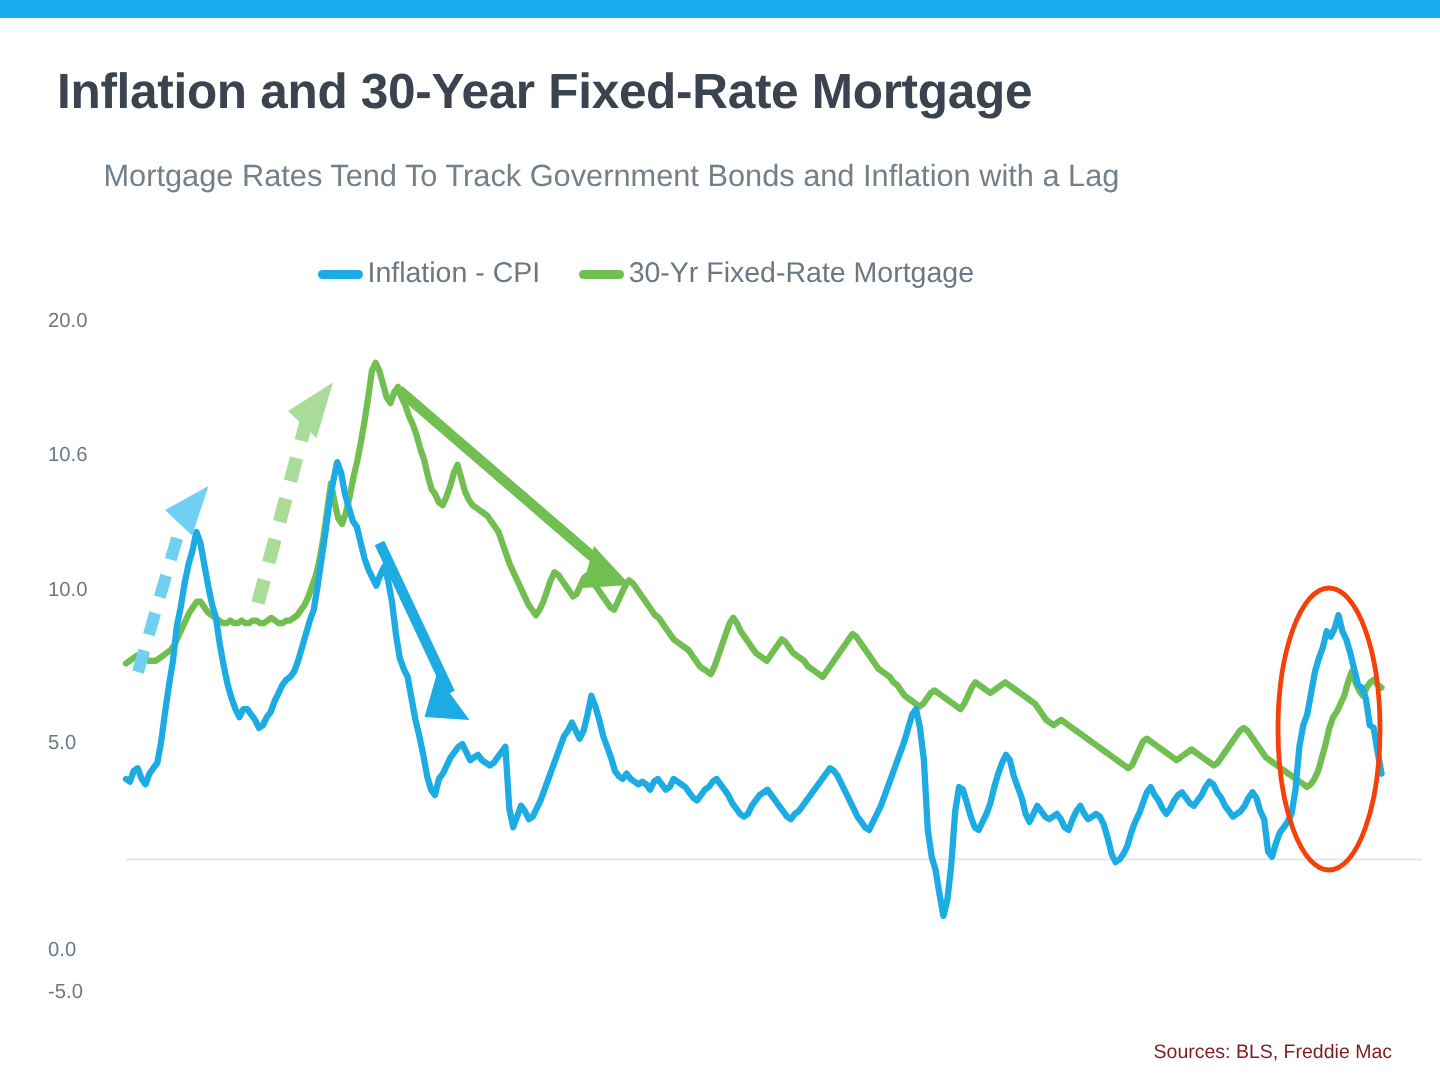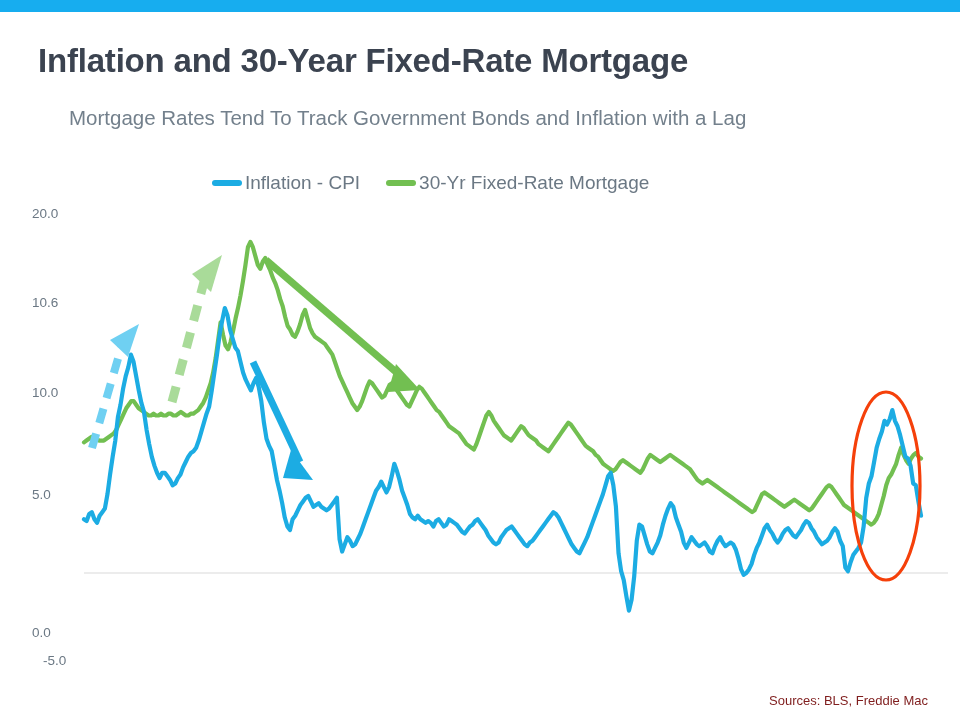--- a/index.html
+++ b/index.html
@@ -106,21 +106,21 @@
     <span class="legend-swatch" style="background:#72BF51"></span>
     <span class="legend-label">30-Yr Fixed-Rate Mortgage</span>
   </div>
 </div>
 
 <div class="ytick" style="left:32px; top:206px;">20.0</div>
 <div class="ytick" style="left:32px; top:295px;">10.6</div>
 <div class="ytick" style="left:32px; top:385px;">10.0</div>
 <div class="ytick" style="left:32px; top:475px;margin-top:12px;">5.0</div>
 <div class="ytick" style="left:32px; top:589px;margin-top:36px;">0.0</div>
-<div class="ytick" style="left:43px; top:653px;">-5.0</div>
+<div class="ytick" style="left:32px; top:653px;">-5.0</div>
 
 <svg id="plot" viewBox="0 0 960 720">
   <line id="zero-line" x1="84" y1="573" x2="948" y2="573" stroke="#e6e6e6" stroke-width="1.4"></line>
 
   <polyline id="series-mortgage" fill="none" stroke="#72BF51" stroke-width="4.2" stroke-linejoin="round" stroke-linecap="round" points="84.00,442.33 86.48,440.54 88.97,438.75 91.45,436.96 93.93,436.96 96.42,438.75 98.90,440.54 101.39,440.54 103.87,440.54 106.35,438.75 108.84,436.96 111.32,435.17 113.80,433.38 116.29,429.80 118.77,424.43 121.26,419.06 123.74,413.69 126.22,408.32 128.71,404.74 131.19,401.16 133.67,401.16 136.16,404.74 138.64,408.32 141.12,410.11 143.61,411.90 146.09,413.69 148.58,415.48 151.06,415.48 153.54,413.69 156.03,415.48 158.51,415.48 160.99,413.69 163.48,415.48 165.96,415.48 168.45,413.69 170.93,413.69 173.41,415.48 175.90,415.48 178.38,413.69 180.86,411.90 183.35,413.69 185.83,415.48 188.31,415.48 190.80,413.69 193.28,413.69 195.77,411.90 198.25,410.11 200.73,406.53 203.22,402.95 205.70,397.58 208.18,390.42 210.67,383.26 213.15,372.52 215.64,358.20 218.12,340.30 220.60,322.40 223.09,334.93 225.57,345.67 228.05,349.25 230.54,342.09 233.02,331.35 235.50,318.82 237.99,308.08 240.47,295.55 242.96,281.23 245.44,265.12 247.92,247.22 250.41,241.85 252.89,247.22 255.37,256.17 257.86,265.12 260.34,268.70 262.82,261.54 265.31,257.96 267.79,265.12 270.28,270.49 272.76,277.65 275.24,283.02 277.73,290.18 280.21,299.13 282.69,306.29 285.18,317.03 287.66,325.98 290.15,329.56 292.63,334.93 295.11,336.72 297.60,331.35 300.08,324.19 302.56,315.24 305.05,309.87 307.53,318.82 310.01,327.77 312.50,333.14 314.98,336.72 317.47,338.51 319.95,340.30 322.43,342.09 324.92,343.88 327.40,347.46 329.88,351.04 332.37,354.62 334.85,361.78 337.34,368.94 339.82,376.10 342.30,381.47 344.79,386.84 347.27,392.21 349.75,397.58 352.24,402.95 354.72,406.53 357.20,410.11 359.69,406.53 362.17,401.16 364.66,394.00 367.14,386.84 369.62,381.47 372.11,383.26 374.59,386.84 377.07,390.42 379.56,394.00 382.04,397.58 384.53,395.79 387.01,390.42 389.49,385.05 391.98,383.26 394.46,386.84 396.94,390.42 399.43,394.00 401.91,397.58 404.39,401.16 406.88,404.74 409.36,406.53 411.85,401.16 414.33,395.79 416.81,390.42 419.30,386.84 421.78,388.63 424.26,392.21 426.75,395.79 429.23,399.37 431.72,402.95 434.20,406.53 436.68,410.11 439.17,411.90 441.65,415.48 444.13,419.06 446.62,422.64 449.10,426.22 451.58,428.01 454.07,429.80 456.55,431.59 459.04,433.38 461.52,436.96 464.00,440.54 466.49,444.12 468.97,445.91 471.45,447.70 473.94,449.49 476.42,444.12 478.91,436.96 481.39,429.80 483.87,422.64 486.36,415.48 488.84,411.90 491.32,415.48 493.81,420.85 496.29,424.43 498.77,428.01 501.26,431.59 503.74,435.17 506.23,436.96 508.71,438.75 511.19,440.54 513.68,436.96 516.16,433.38 518.64,429.80 521.13,426.22 523.61,428.01 526.09,431.59 528.58,435.17 531.06,436.96 533.55,438.75 536.03,440.54 538.51,444.12 541.00,445.91 543.48,447.70 545.96,449.49 548.45,451.28 550.93,447.70 553.42,444.12 555.90,440.54 558.38,436.96 560.87,433.38 563.35,429.80 565.83,426.22 568.32,422.64 570.80,424.43 573.28,428.01 575.77,431.59 578.25,435.17 580.74,438.75 583.22,442.33 585.70,445.91 588.19,447.70 590.67,449.49 593.15,451.28 595.64,454.86 598.12,456.65 600.61,460.23 603.09,463.81 605.57,465.60 608.06,467.39 610.54,469.18 613.02,470.97 615.51,469.18 617.99,465.60 620.47,462.02 622.96,460.23 625.44,462.02 627.93,463.81 630.41,465.60 632.89,467.39 635.38,469.18 637.86,470.97 640.34,472.76 642.83,469.18 645.31,463.81 647.80,458.44 650.28,454.86 652.76,456.65 655.25,458.44 657.73,460.23 660.21,462.02 662.70,460.23 665.18,458.44 667.66,456.65 670.15,454.86 672.63,456.65 675.12,458.44 677.60,460.23 680.08,462.02 682.57,463.81 685.05,465.60 687.53,467.39 690.02,469.18 692.50,472.76 694.99,476.34 697.47,479.92 699.95,481.71 702.44,483.50 704.92,481.71 707.40,479.92 709.89,481.71 712.37,483.50 714.85,485.29 717.34,487.08 719.82,488.87 722.31,490.66 724.79,492.45 727.27,494.24 729.76,496.03 732.24,497.82 734.72,499.61 737.21,501.40 739.69,503.19 742.18,504.98 744.66,506.77 747.14,508.56 749.63,510.35 752.11,512.14 754.59,510.35 757.08,504.98 759.56,499.61 762.04,494.24 764.53,492.45 767.01,494.24 769.50,496.03 771.98,497.82 774.46,499.61 776.95,501.40 779.43,503.19 781.91,504.98 784.40,506.77 786.88,504.98 789.36,503.19 791.85,501.40 794.33,499.61 796.82,501.40 799.30,503.19 801.78,504.98 804.27,506.77 806.75,508.56 809.23,510.35 811.72,508.56 814.20,504.98 816.69,501.40 819.17,497.82 821.65,494.24 824.14,490.66 826.62,487.08 829.10,485.29 831.59,487.08 834.07,490.66 836.55,494.24 839.04,497.82 841.52,501.40 844.01,504.98 846.49,506.77 848.97,508.56 851.46,510.35 853.94,512.14 856.42,513.93 858.91,515.72 861.39,517.51 863.88,519.30 866.36,521.09 868.84,522.88 871.33,524.67 873.81,522.88 876.29,519.30 878.78,513.93 881.26,504.98 883.74,496.03 886.23,485.29 888.71,478.13 891.20,474.55 893.68,469.18 896.16,463.81 898.65,454.86 901.13,447.70 903.61,454.86 906.10,460.23 908.58,463.81 911.07,458.44 913.55,454.86 916.03,453.07 918.52,456.65 921.00,458.44"></polyline>
   <polyline id="series-inflation" fill="none" stroke="#1CACE3" stroke-width="4.2" stroke-linejoin="round" stroke-linecap="round" points="84.00,519.30 86.61,521.09 89.21,513.93 91.82,512.14 94.43,519.30 97.04,522.88 99.64,515.72 102.25,512.14 104.86,508.56 107.47,494.24 110.07,474.55 112.68,456.65 115.29,440.54 117.90,417.27 120.50,404.74 123.11,388.63 125.72,376.10 128.33,367.15 130.93,354.62 133.54,361.78 136.15,376.10 138.76,390.42 141.36,402.95 143.97,411.90 146.58,429.80 149.19,444.12 151.79,456.65 154.40,465.60 157.01,472.76 159.62,478.13 162.22,472.76 164.83,472.76 167.44,476.34 170.05,479.92 172.65,485.29 175.26,483.50 177.87,478.13 180.48,474.55 183.08,467.39 185.69,462.02 188.30,456.65 190.91,453.07 193.51,451.28 196.12,447.70 198.73,440.54 201.34,431.59 203.94,422.64 206.55,413.69 209.16,406.53 211.77,390.42 214.37,372.52 216.98,354.62 219.59,334.93 222.20,320.61 224.80,308.08 227.41,315.24 230.02,329.56 232.63,338.51 235.23,347.46 237.84,351.04 240.45,361.78 243.06,372.52 245.66,379.68 248.27,385.05 250.88,390.42 253.49,383.26 256.09,377.89 258.70,386.84 261.31,401.16 263.92,422.64 266.52,438.75 269.13,445.91 271.74,451.28 274.35,465.60 276.95,479.92 279.56,490.66 282.17,503.19 284.78,517.51 287.38,526.46 289.99,530.04 292.60,519.30 295.21,515.72 297.81,510.35 300.42,504.98 303.03,501.40 305.64,497.82 308.24,496.03 310.85,501.40 313.46,506.77 316.07,504.98 318.67,503.19 321.28,506.77 323.89,508.56 326.50,510.35 329.10,508.56 331.71,504.98 334.32,501.40 336.93,497.82 339.53,538.99 342.14,551.52 344.75,544.36 347.36,537.20 349.96,540.78 352.57,546.15 355.18,544.36 357.79,538.99 360.39,533.62 363.00,526.46 365.61,519.30 368.21,512.14 370.82,504.98 373.43,497.82 376.04,490.66 378.64,487.08 381.25,481.71 383.86,487.08 386.47,492.45 389.07,487.08 391.68,476.34 394.29,463.81 396.90,470.97 399.50,479.92 402.11,490.66 404.72,497.82 407.33,504.98 409.93,513.93 412.54,517.51 415.15,519.30 417.76,515.72 420.36,519.30 422.97,521.09 425.58,522.88 428.19,521.09 430.79,522.88 433.40,526.46 436.01,521.09 438.62,519.30 441.22,522.88 443.83,526.46 446.44,524.67 449.05,519.30 451.65,521.09 454.26,522.88 456.87,524.67 459.48,528.25 462.08,531.83 464.69,533.62 467.30,530.04 469.91,526.46 472.51,524.67 475.12,521.09 477.73,519.30 480.34,522.88 482.94,526.46 485.55,530.04 488.16,535.41 490.77,538.99 493.37,542.57 495.98,544.36 498.59,542.57 501.20,537.20 503.80,533.62 506.41,530.04 509.02,528.25 511.63,526.46 514.23,530.04 516.84,533.62 519.45,537.20 522.06,540.78 524.66,544.36 527.27,546.15 529.88,542.57 532.49,540.78 535.09,537.20 537.70,533.62 540.31,530.04 542.92,526.46 545.52,522.88 548.13,519.30 550.74,515.72 553.35,512.14 555.95,513.93 558.56,517.51 561.17,522.88 563.78,528.25 566.38,533.62 568.99,538.99 571.60,544.36 574.21,547.94 576.81,551.52 579.42,553.31 582.03,547.94 584.64,542.57 587.24,537.20 589.85,530.04 592.46,522.88 595.07,515.72 597.67,508.56 600.28,501.40 602.89,494.24 605.50,485.29 608.10,476.34 610.71,472.76 613.32,485.29 615.93,506.77 618.53,553.31 621.14,571.21 623.75,580.16 626.36,596.27 628.96,610.59 631.57,599.85 634.18,576.58 636.79,540.78 639.39,524.67 642.00,526.46 644.61,535.41 647.21,544.36 649.82,551.52 652.43,553.31 655.04,547.94 657.64,542.57 660.25,535.41 662.86,524.67 665.47,515.72 668.07,508.56 670.68,503.19 673.29,506.77 675.90,517.51 678.50,524.67 681.11,531.83 683.72,542.57 686.33,547.94 688.93,542.57 691.54,537.20 694.15,540.78 696.76,544.36 699.36,546.15 701.97,544.36 704.58,542.57 707.19,546.15 709.79,551.52 712.40,553.31 715.01,546.15 717.62,540.78 720.22,537.20 722.83,542.57 725.44,546.15 728.05,544.36 730.65,542.57 733.26,544.36 735.87,549.73 738.48,558.68 741.08,569.42 743.69,574.79 746.30,573.00 748.91,569.42 751.51,564.05 754.12,555.10 756.73,547.94 759.34,542.57 761.94,535.41 764.55,528.25 767.16,524.67 769.77,530.04 772.37,533.62 774.98,538.99 777.59,542.57 780.20,538.99 782.80,533.62 785.41,530.04 788.02,528.25 790.63,531.83 793.23,535.41 795.84,537.20 798.45,533.62 801.06,530.04 803.66,524.67 806.27,521.09 808.88,522.88 811.49,528.25 814.09,531.83 816.70,537.20 819.31,540.78 821.92,544.36 824.52,542.57 827.13,540.78 829.74,537.20 832.35,531.83 834.95,528.25 837.56,531.83 840.17,540.78 842.78,546.15 845.38,567.63 847.99,571.21 850.60,562.26 853.21,555.10 855.81,551.52 858.42,547.94 861.03,542.57 863.64,526.46 866.24,497.82 868.85,483.50 871.46,476.34 874.07,462.02 876.67,447.70 879.28,438.75 881.89,431.59 884.50,420.85 887.10,424.43 889.71,419.06 892.32,410.11 894.93,420.85 897.53,426.22 900.14,435.17 902.75,445.91 905.36,456.65 907.96,458.44 910.57,465.60 913.18,483.50 915.79,485.29 918.39,501.40 921.00,515.72"></polyline>
 
   <g>
     <line x1="92" y1="448" x2="122" y2="345" stroke="#6FD0F2" stroke-width="8" stroke-dasharray="15 11" stroke-linecap="butt"></line>
     <polygon points="110,340 139,324 128,357" fill="#6FD0F2"></polygon>

